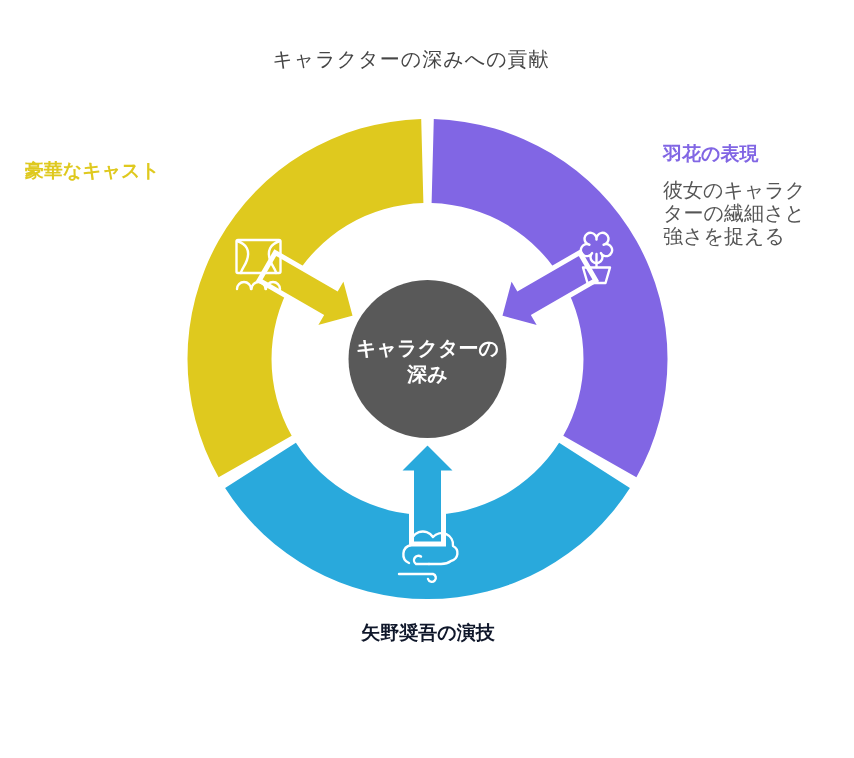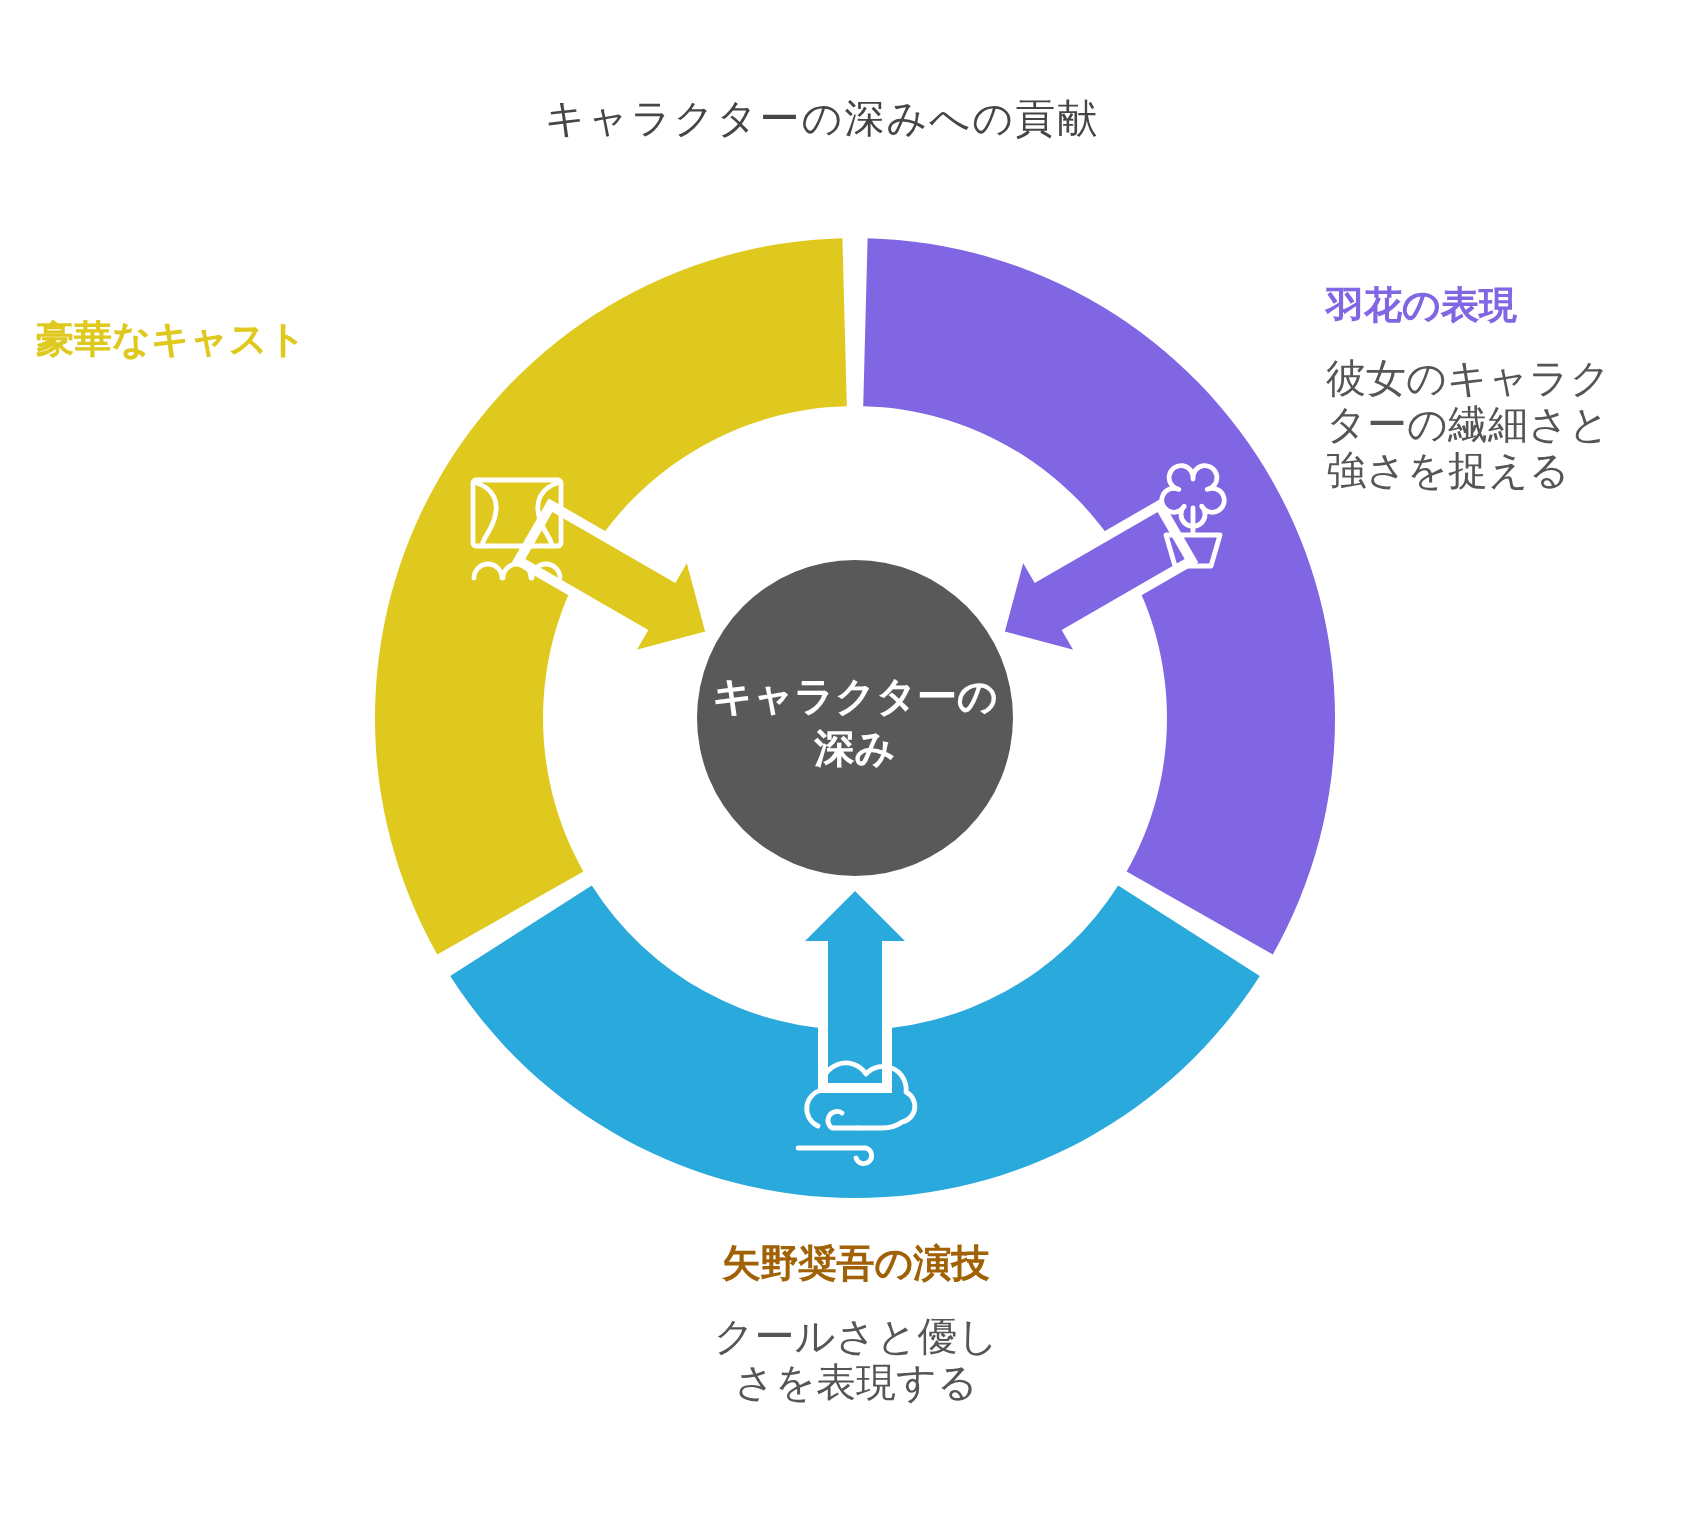--- a/index.html
+++ b/index.html
@@ -33,21 +33,21 @@
     font-weight: 700;
     line-height: 26px;
     margin: 0 0 12px 0;
   }
   .label-desc {
     font-size: 20px;
     line-height: 23px;
     color: #555555;
     margin: 0;
   }
-  .label-cast  { top: 158px; right: 662px; width: 142px; text-align: left; }
+  .label-cast  { top: 158px; right: 662px; width: 142px; text-align: right; }
   .label-hana  { top: 141px; left: 663px;  width: 146px; text-align: left; }
   .label-yano  { top: 620px; left: 352px;  width: 152px; text-align: center; }
 </style>
 </head>
 <body>
 
 <div class="stage">
 
   <h1 class="page-title">キャラクターの深みへの貢献</h1>
 
@@ -90,17 +90,16 @@
   <div class="label label-cast">
     <p class="label-title" style="color: rgb(223, 201, 30);">豪華なキャスト</p>
   </div>
 
   <div class="label label-hana">
     <p class="label-title" style="color: rgb(129, 102, 228);">羽花の表現</p>
     <p class="label-desc">彼女のキャラクターの繊細さと強さを捉える</p>
   </div>
 
   <div class="label label-yano">
-    <p class="label-title" style="color: #a16207;">矢野奨吾の演技</p>
-    <p class="label-desc">クールさと優しさを表現する</p>
+    <p class="label-title" style="color: #0f172a;">矢野奨吾の演技</p>
   </div>
 
 </div>
 
 </body></html>

